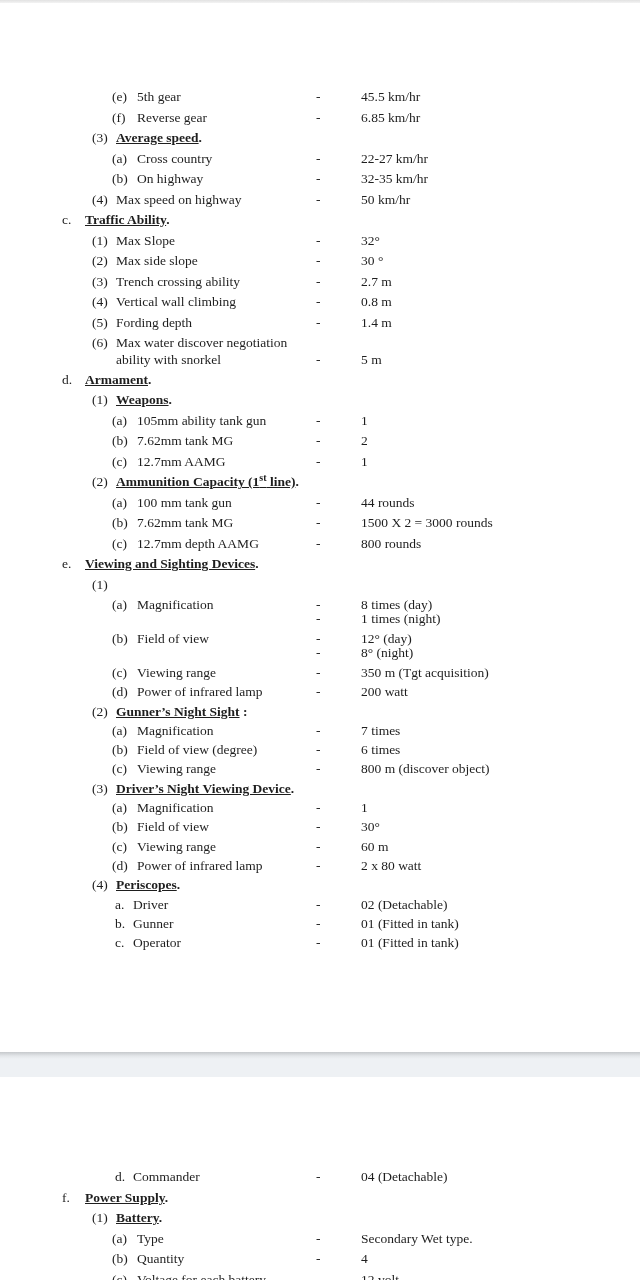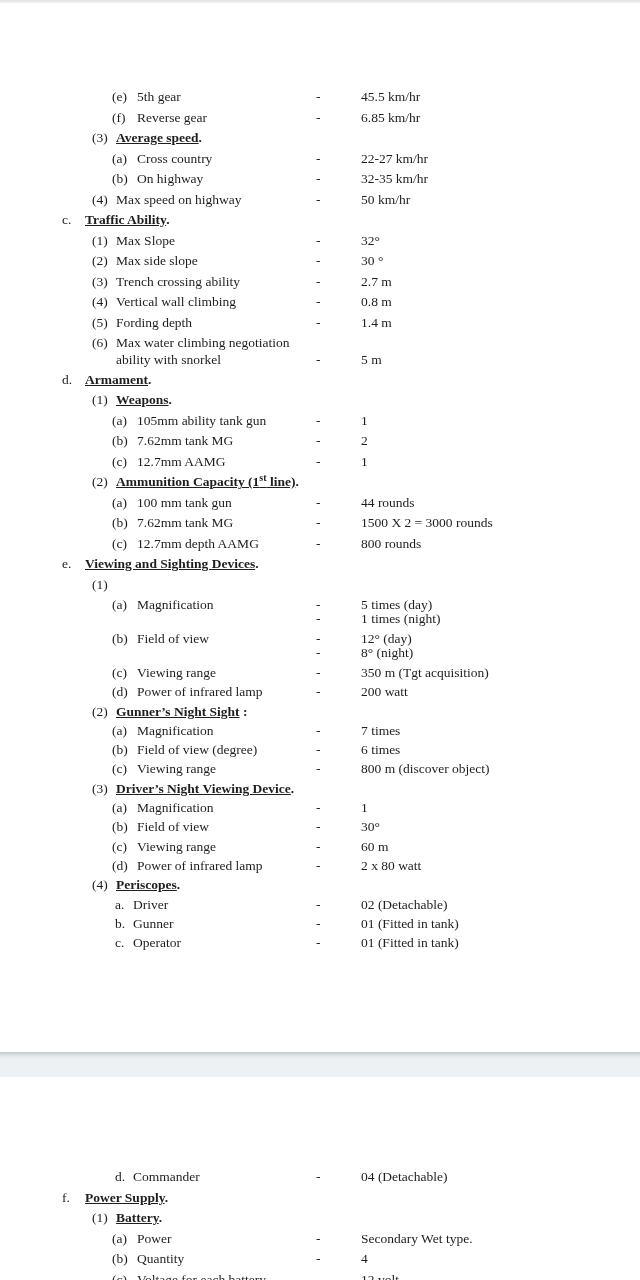--- a/index.html
+++ b/index.html
@@ -104,21 +104,21 @@
         <span class="val">0.8 m</span>
       </div>
       <div class="row l2">
         <span class="marker">(5)</span>
         <span class="label">Fording depth</span>
         <span class="dash">-</span>
         <span class="val">1.4 m</span>
       </div>
       <div class="row l2 two">
         <span class="marker">(6)</span>
-        <span class="label">Max water climbing negotiation</span>
+        <span class="label">Max water discover negotiation</span>
         <span class="label2">ability with snorkel</span>
         <span class="dash">-</span>
         <span class="val">5 m</span>
       </div>
       <div class="row l1 heading">
         <span class="marker">d.</span>
         <span class="label"><span class="ul"><span class="">Armament</span></span><span class="sfx">.</span></span>
       </div>
       <div class="row l2 heading">
         <span class="marker">(1)</span>
@@ -168,21 +168,21 @@
         <span class="marker">e.</span>
         <span class="label"><span class="ul"><span class="">Viewing and Sighting Devices</span></span><span class="sfx">.</span></span>
       </div>
       <div class="row l2 heading">
         <span class="marker">(1)</span>
       </div>
       <div class="row l3 multi">
         <span class="marker">(a)</span>
         <span class="label">Magnification</span>
         <span class="dash">-</span>
-        <span class="val">5 times (day)</span>
+        <span class="val">8 times (day)</span>
         <span class="dash ln2">-</span>
         <span class="val ln2">1 times (night)</span>
       </div>
       <div class="row l3 multi">
         <span class="marker">(b)</span>
         <span class="label">Field of view</span>
         <span class="dash">-</span>
         <span class="val">12° (day)</span>
         <span class="dash ln2">-</span>
         <span class="val ln2">8°  (night)</span>
@@ -283,21 +283,21 @@
       <div class="row l1 heading">
         <span class="marker">f.</span>
         <span class="label"><span class="ul"><span class="">Power Supply</span></span><span class="sfx">.</span></span>
       </div>
       <div class="row l2 heading">
         <span class="marker">(1)</span>
         <span class="label"><span class="ul"><span class="">Battery</span></span><span class="sfx">.</span></span>
       </div>
       <div class="row l3">
         <span class="marker">(a)</span>
-        <span class="label">Power</span>
+        <span class="label">Type</span>
         <span class="dash">-</span>
         <span class="val">Secondary Wet type.</span>
       </div>
       <div class="row l3">
         <span class="marker">(b)</span>
         <span class="label">Quantity</span>
         <span class="dash">-</span>
         <span class="val">4</span>
       </div>
       <div class="row l3">

